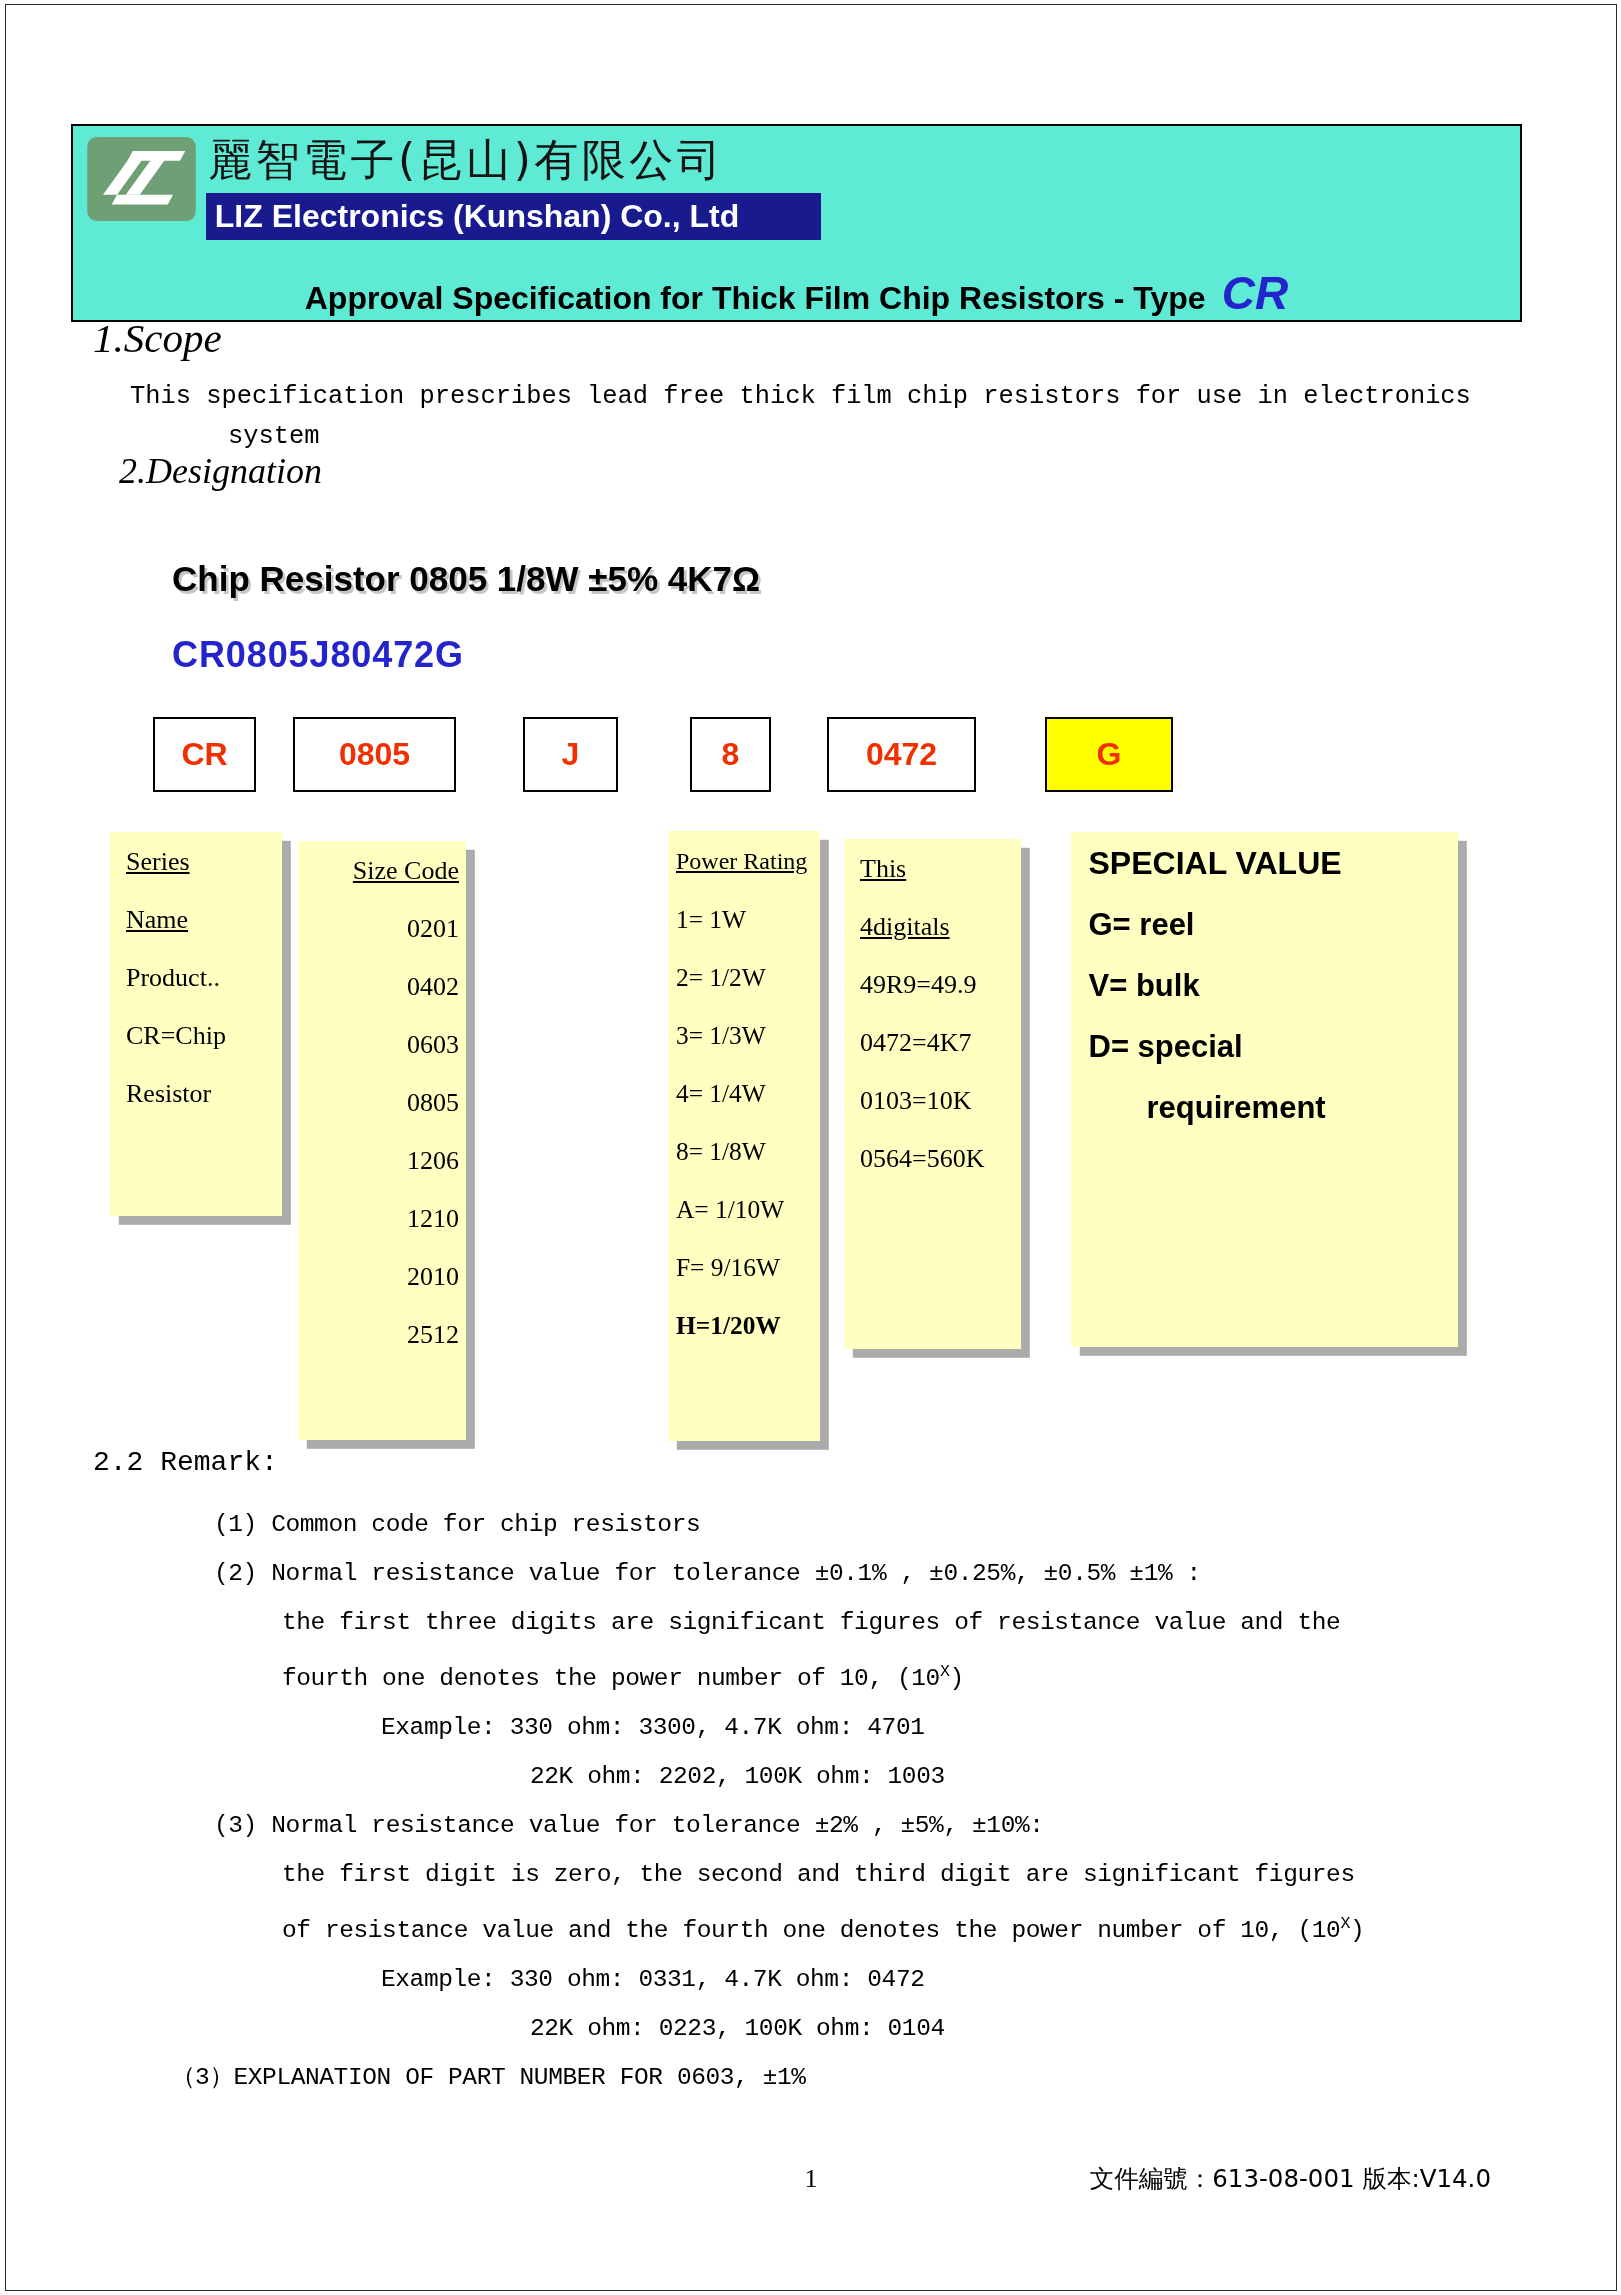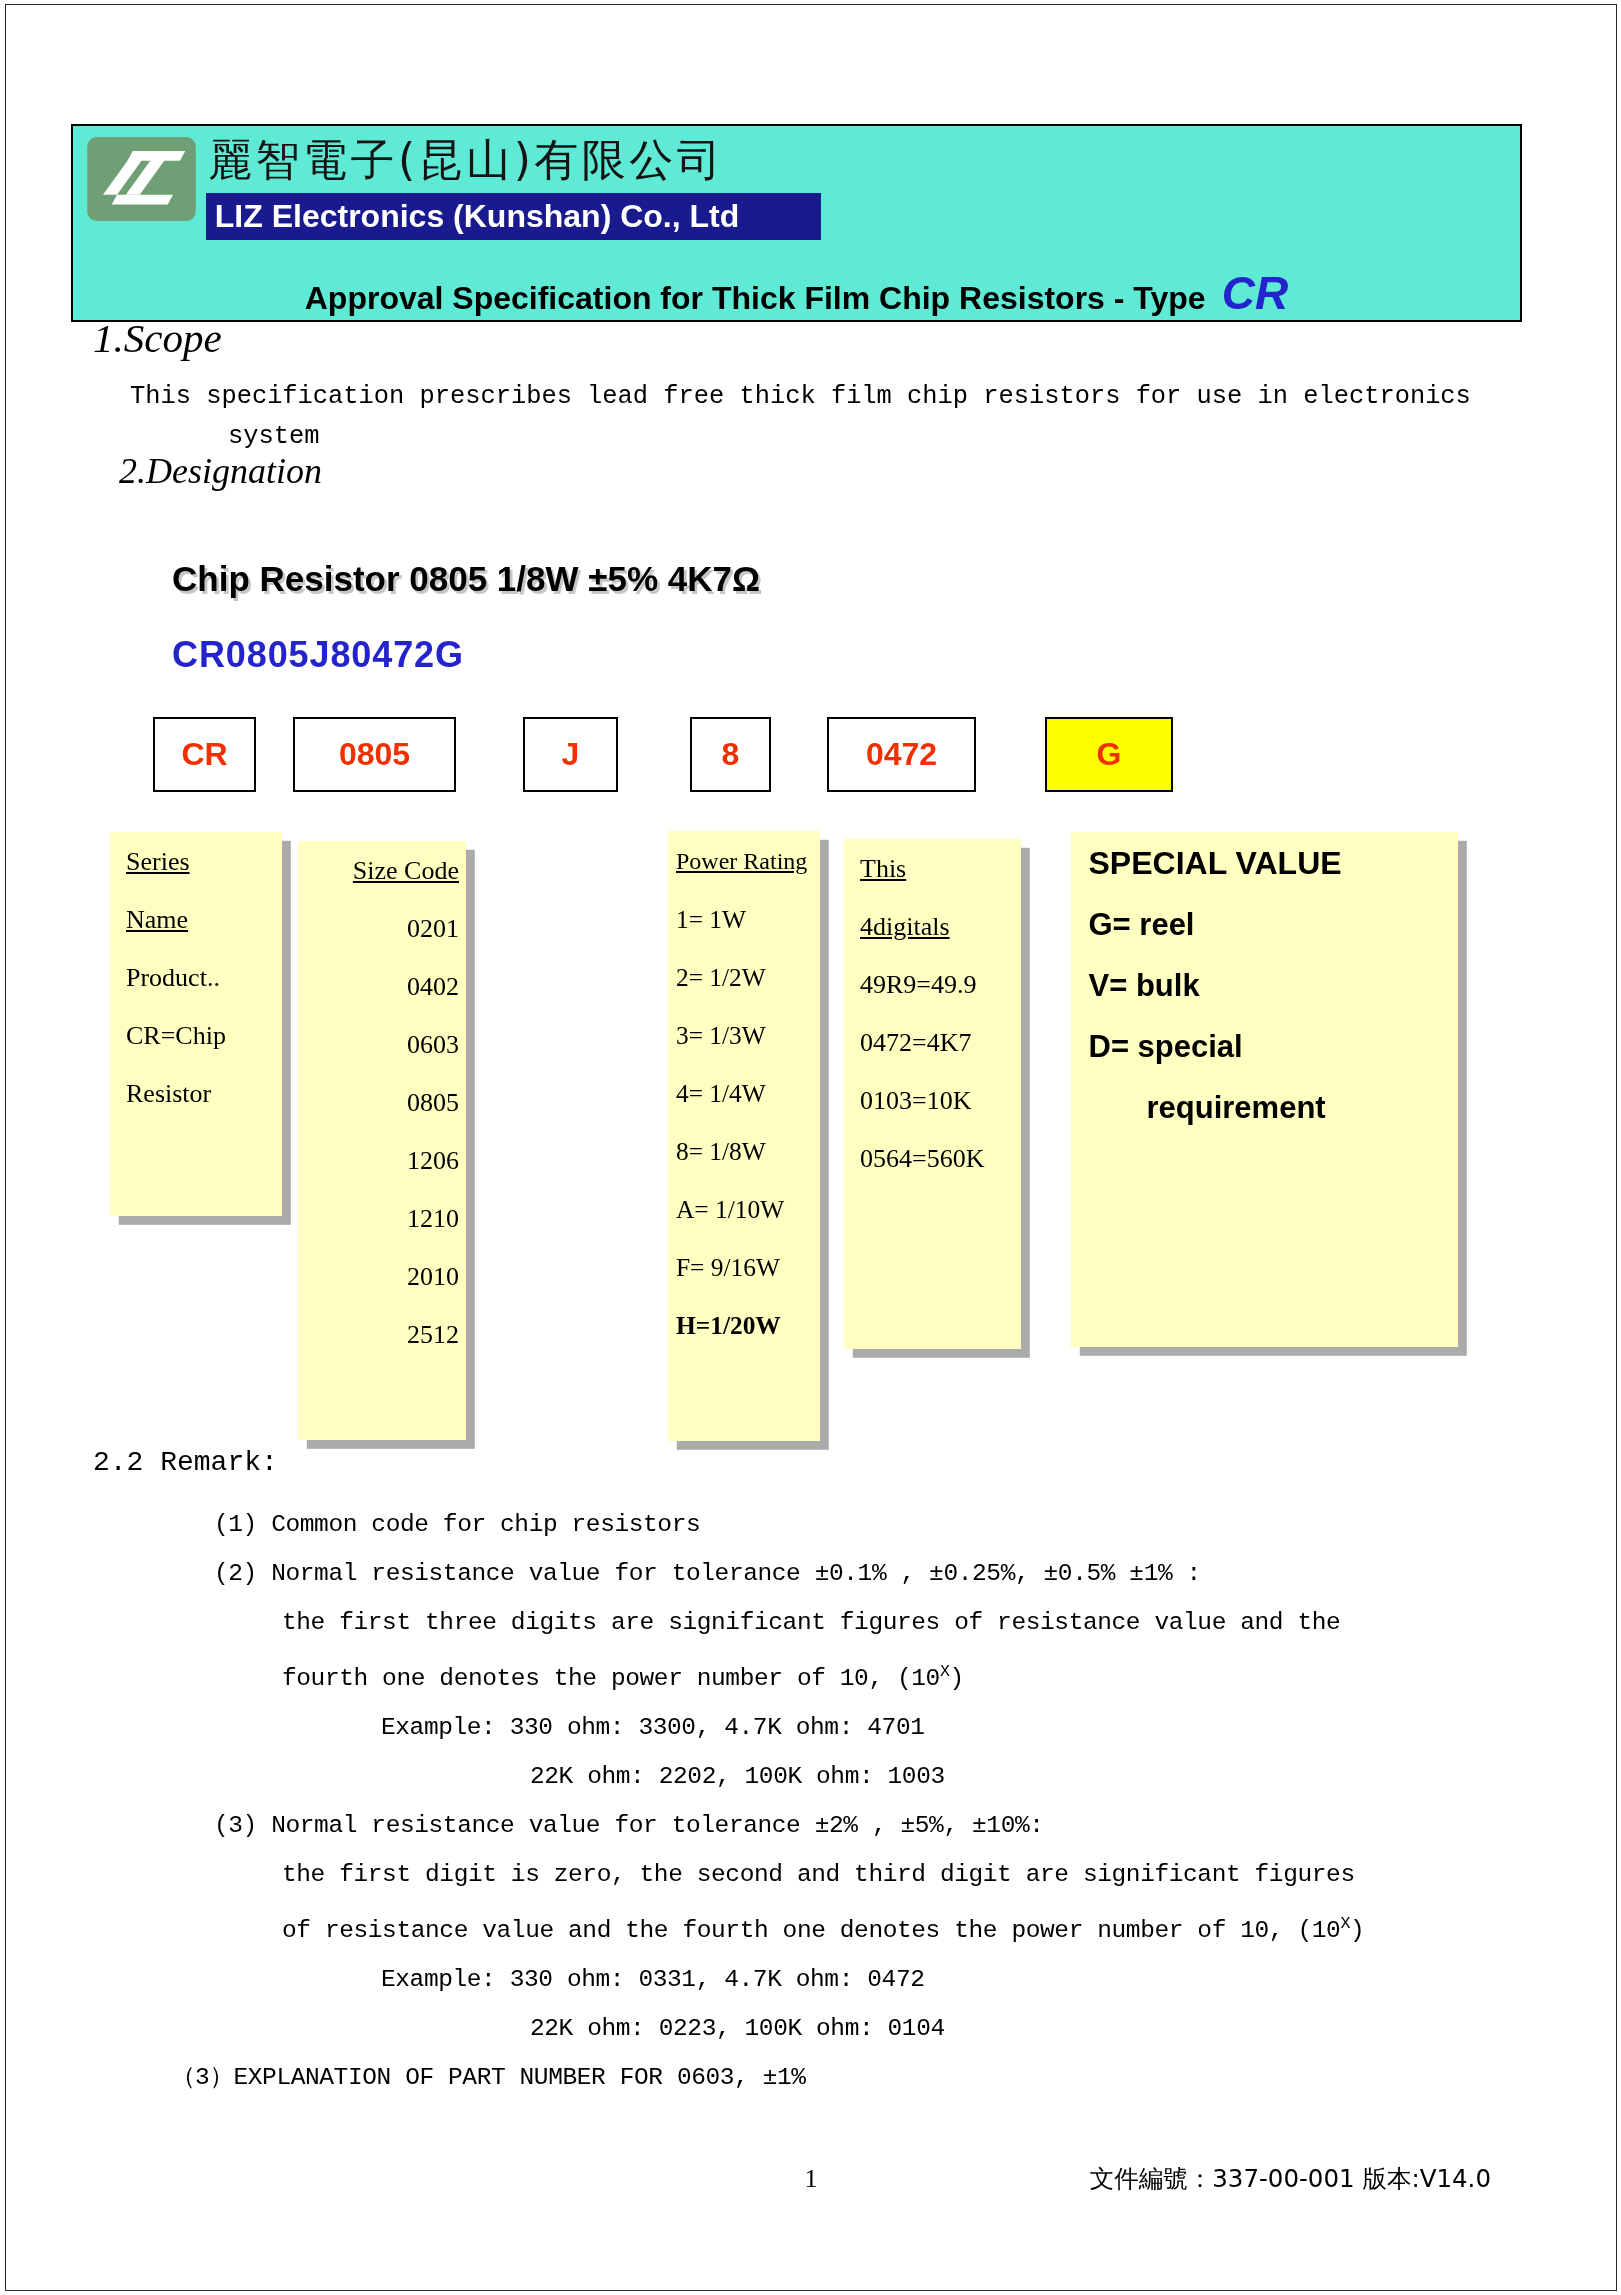--- a/index.html
+++ b/index.html
@@ -166,15 +166,15 @@
     <div class="r-line ind-d">22K ohm: 2202, 100K ohm: 1003</div>
     <div class="r-line ind-a">(3) Normal resistance value for tolerance ±2% , ±5%, ±10%:</div>
     <div class="r-line ind-b">the first digit is zero, the second and third digit are significant figures</div>
     <div class="r-line ind-b"><span>of resistance value and the fourth one denotes the power number of 10, (10</span><sup>X</sup><span>)</span></div>
     <div class="r-line ind-c">Example: 330 ohm: 0331, 4.7K ohm: 0472</div>
     <div class="r-line ind-d">22K ohm: 0223, 100K ohm: 0104</div>
     <div class="r-line ind-e">（3）EXPLANATION OF PART NUMBER FOR 0603,  ±1%</div>
   </div>
 
   <div class="page-num">1</div>
-  <div class="doc-info">文件編號：337-00-001 版本:V14.0</div>
+  <div class="doc-info">文件編號：613-08-001 版本:V14.0</div>
 </div>
 
 
 </body></html>

